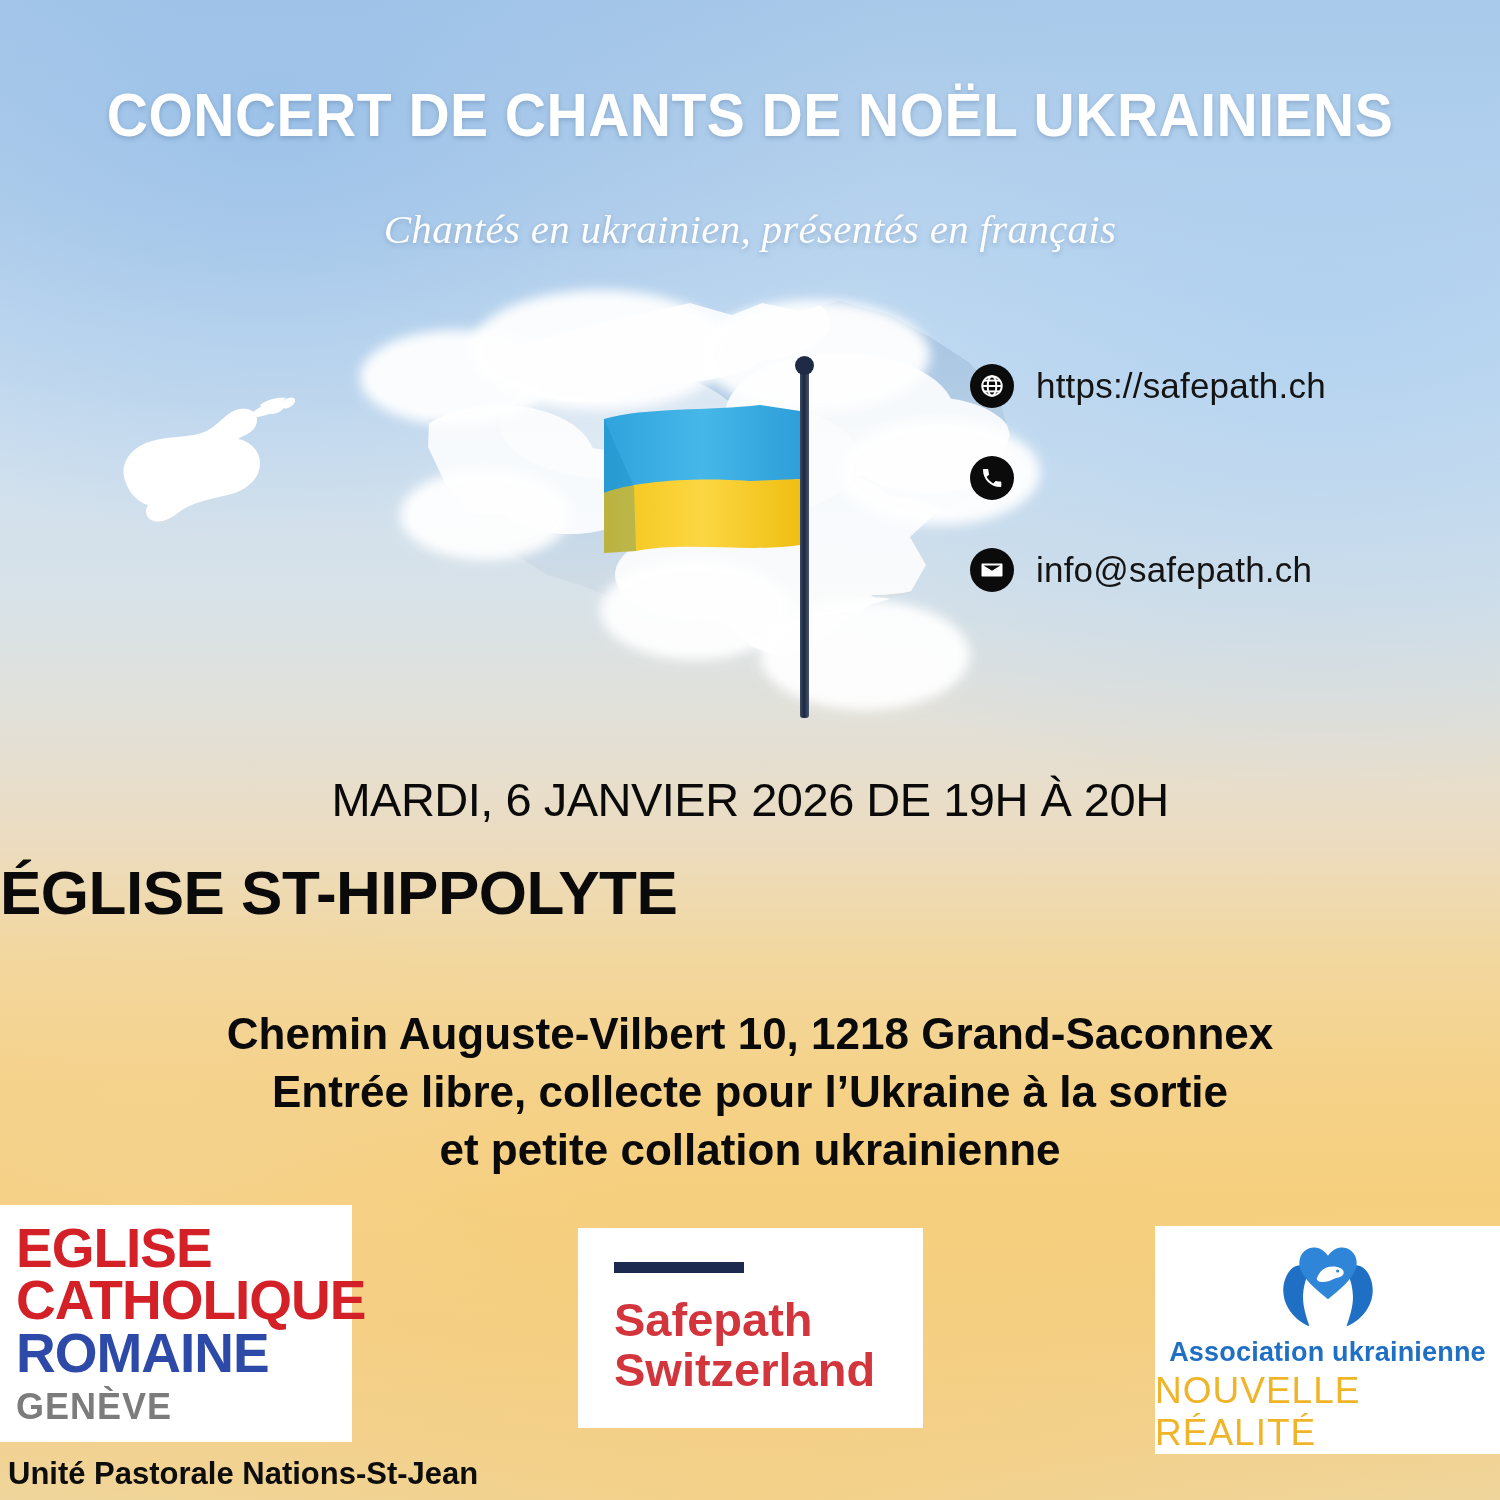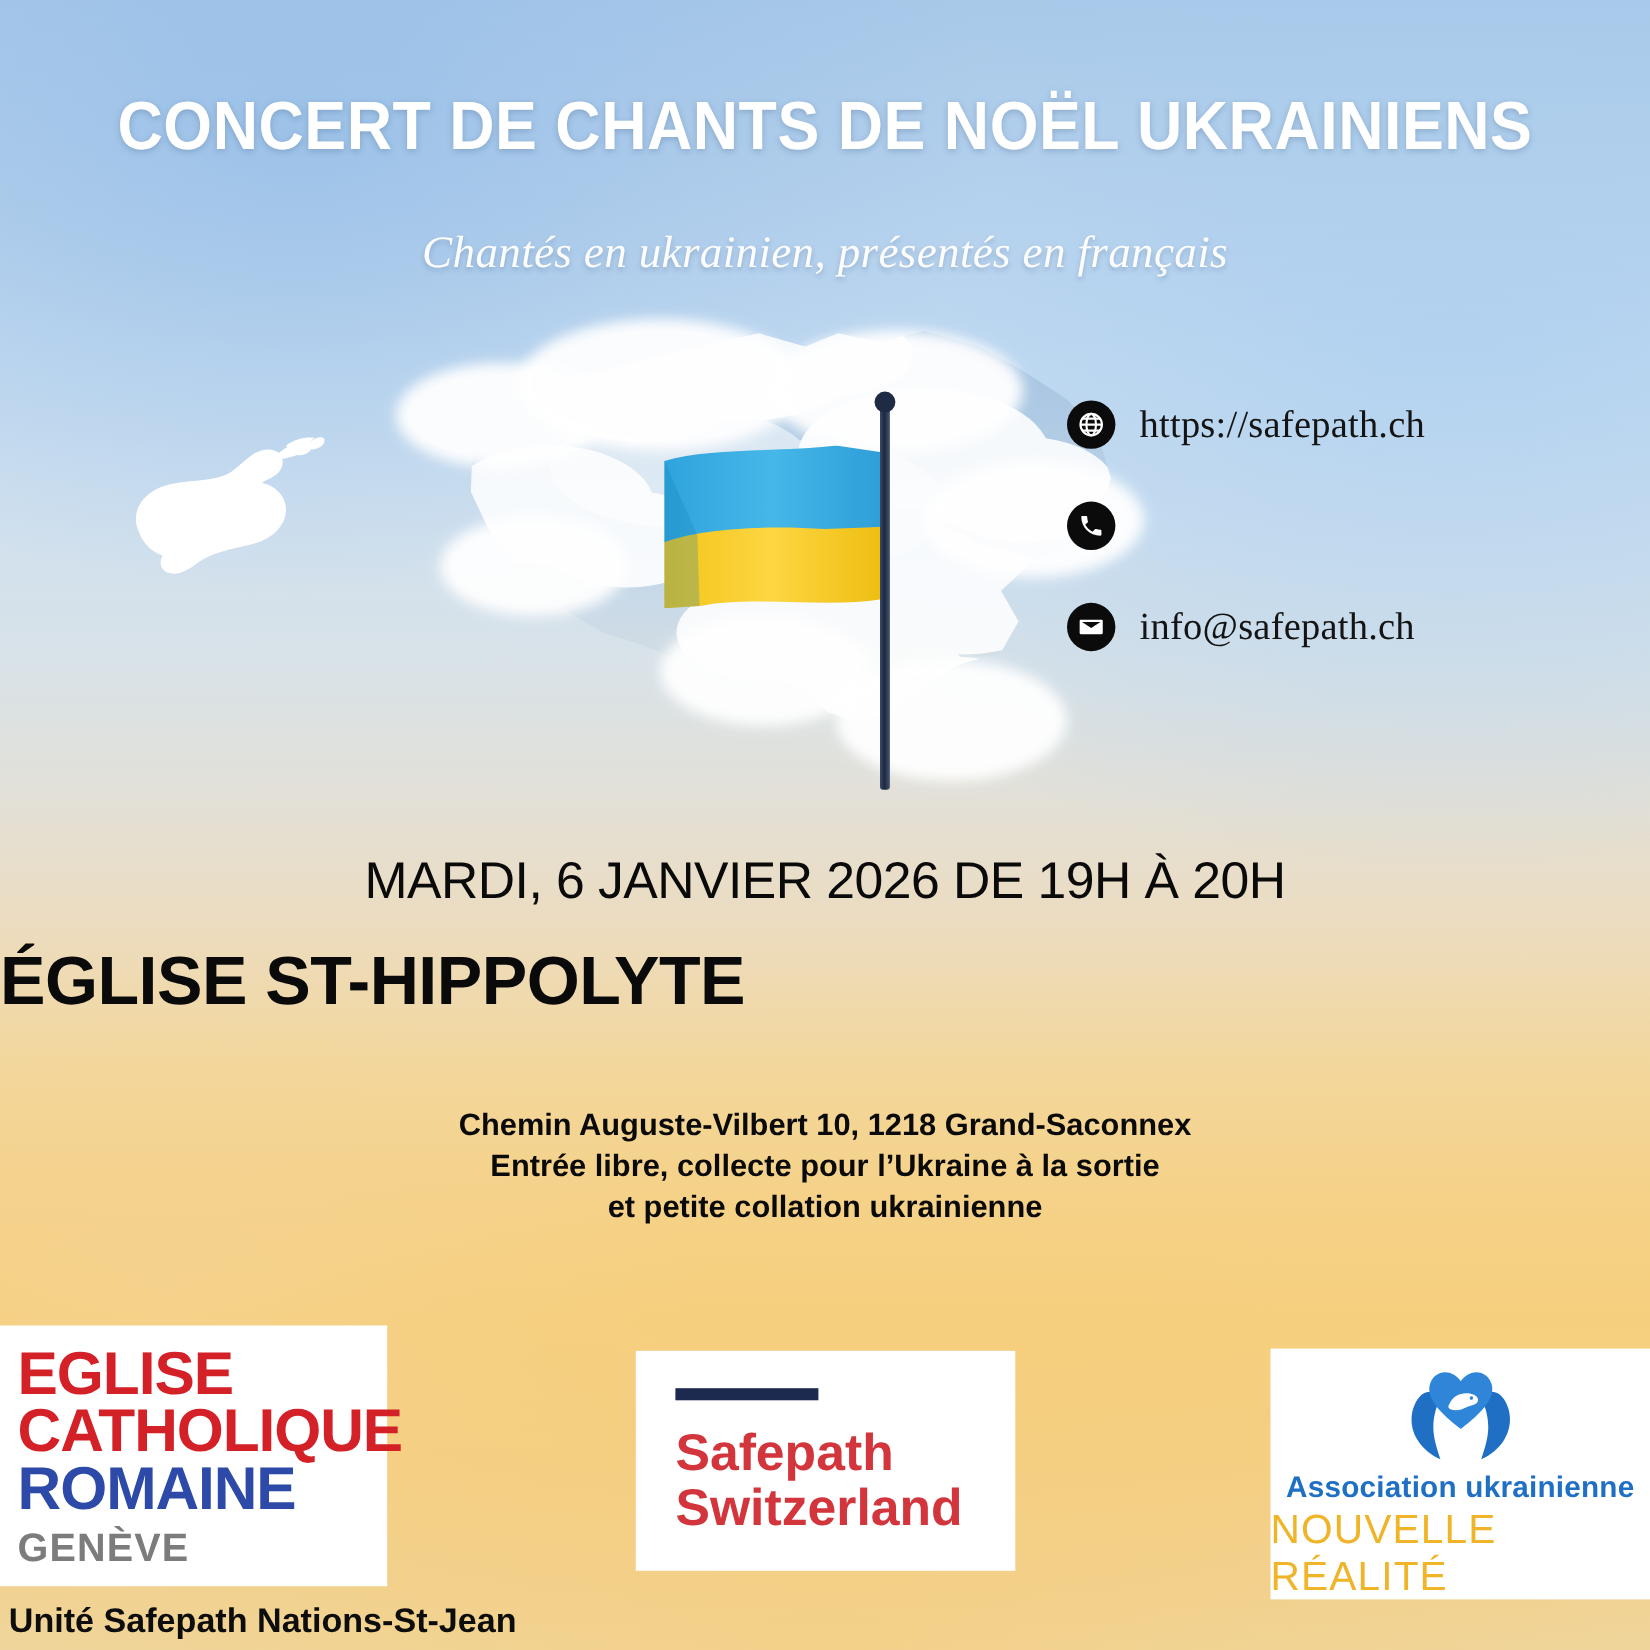--- a/index.html
+++ b/index.html
@@ -149,21 +149,21 @@
     color: #ffffff;
     display: flex;
     align-items: center;
     justify-content: center;
     flex: 0 0 auto;
     margin-right: 22px;
   }
   .contact-text {
     color: #141414;
     font-size: 35px;
-    font-family: Liberation Serif, serif;
+    font-family: Liberation Sans, sans-serif;
     letter-spacing: 0.2px;
     white-space: nowrap;
   }
 
   
   .date-line {
     position: absolute;
     top: 772px;
     left: 0;
     width: 100%;
@@ -185,21 +185,21 @@
   }
 
   
   .details {
     position: absolute;
     top: 1005px;
     left: 0;
     width: 100%;
     text-align: center;
     font-weight: bold;
-    font-size: 28px;
+    font-size: 44px;
     line-height: 1.32;
     color: #0a0a0a;
   }
 
   
   .logo-eglise {
     position: absolute;
     left: 0;
     bottom: 58px;
     width: 352px;
@@ -410,21 +410,21 @@
     <div>Entrée libre, collecte pour l’Ukraine à la sortie</div>
     <div>et petite collation ukrainienne</div>
   </div>
 
   <div class="logo-eglise">
     <div class="le-line le-eglise">EGLISE</div>
     <div class="le-line le-catholique">CATHOLIQUE</div>
     <div class="le-line le-romaine">ROMAINE</div>
     <div class="le-geneve">GENÈVE</div>
   </div>
-  <div class="le-unite">Unité Safepath Nations-St-Jean</div>
+  <div class="le-unite">Unité Pastorale Nations-St-Jean</div>
 
   <div class="logo-safepath">
     <div class="sp-bar"></div>
     <div class="sp-text">Safepath</div>
     <div class="sp-text">Switzerland</div>
   </div>
 
   <div class="logo-assoc">
     <svg width="150" height="118" viewBox="0 0 150 118" xmlns="http://www.w3.org/2000/svg">
       <g fill="#1f6fc4">

